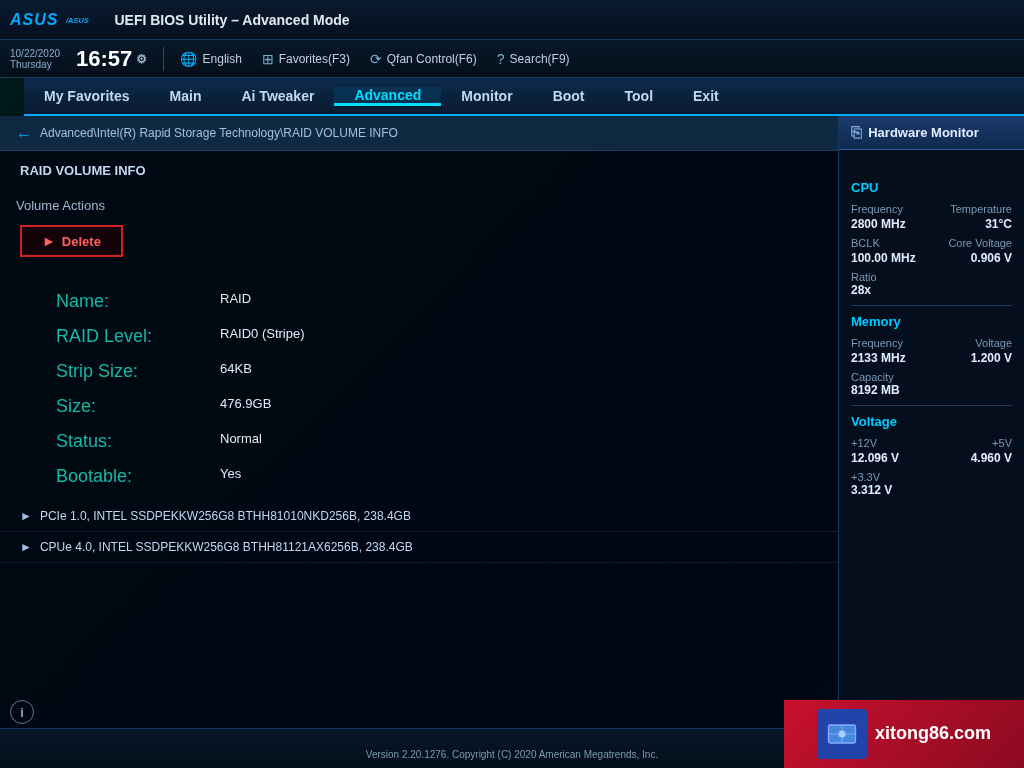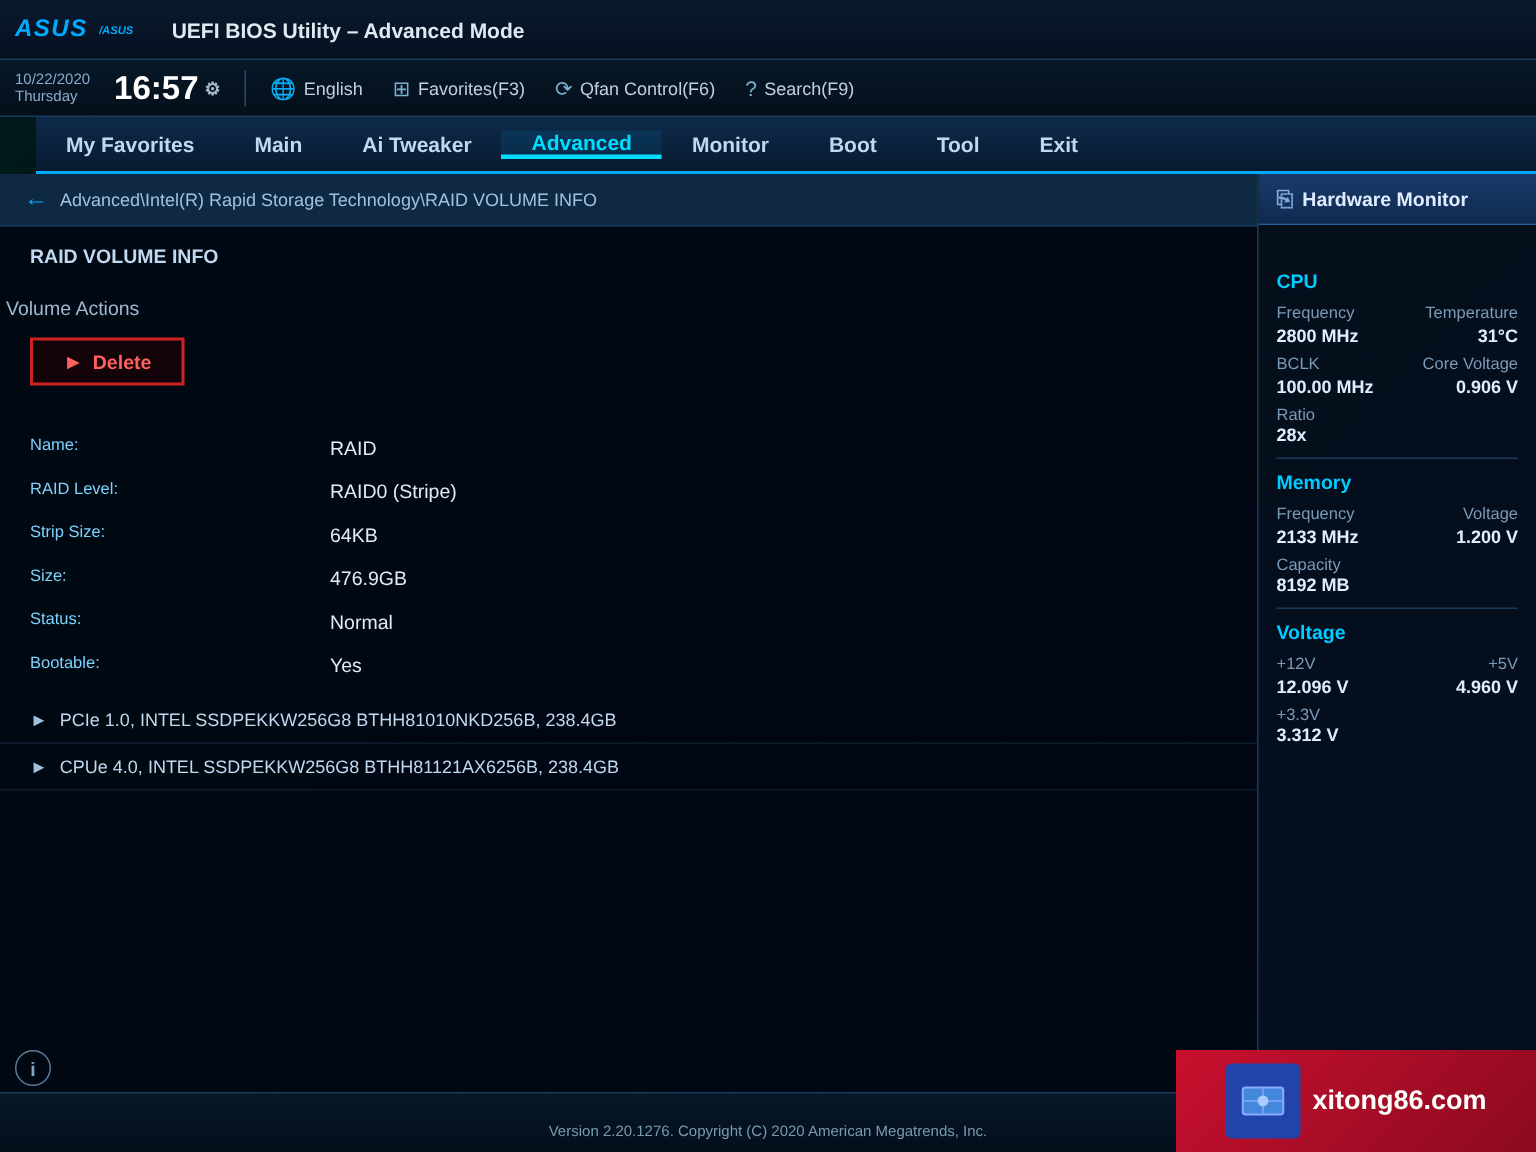--- a/index.html
+++ b/index.html
@@ -198,21 +198,21 @@
     
     .section-header {
       padding: 12px 20px 8px 20px;
       color: #c0d8f0;
       font-size: 13px;
       font-weight: bold;
     }
 
     
     .volume-actions {
-      padding: 8px 4px;
+      padding: 8px 16px;
       color: #a0b8d0;
       font-size: 13px;
       margin-top: 4px;
     }
 
     
     .delete-button-wrapper {
       padding: 4px 20px;
       margin-bottom: 16px;
     }
@@ -237,23 +237,24 @@
 
     
     .info-table {
       padding: 8px 20px;
       display: grid;
       grid-template-columns: 200px 1fr;
       gap: 2px 0;
     }
 
     .info-label {
-      color: #7dd3fc;
-      font-size: 11px;
+      color: #14b8a6;
+      font-size: 18px;
       padding: 6px 0;
+      margin-left: 36px;
     }
 
     .info-value {
       color: #e0ecf8;
       font-size: 13px;
       padding: 6px 0;
     }
 
     
     .drive-item {

